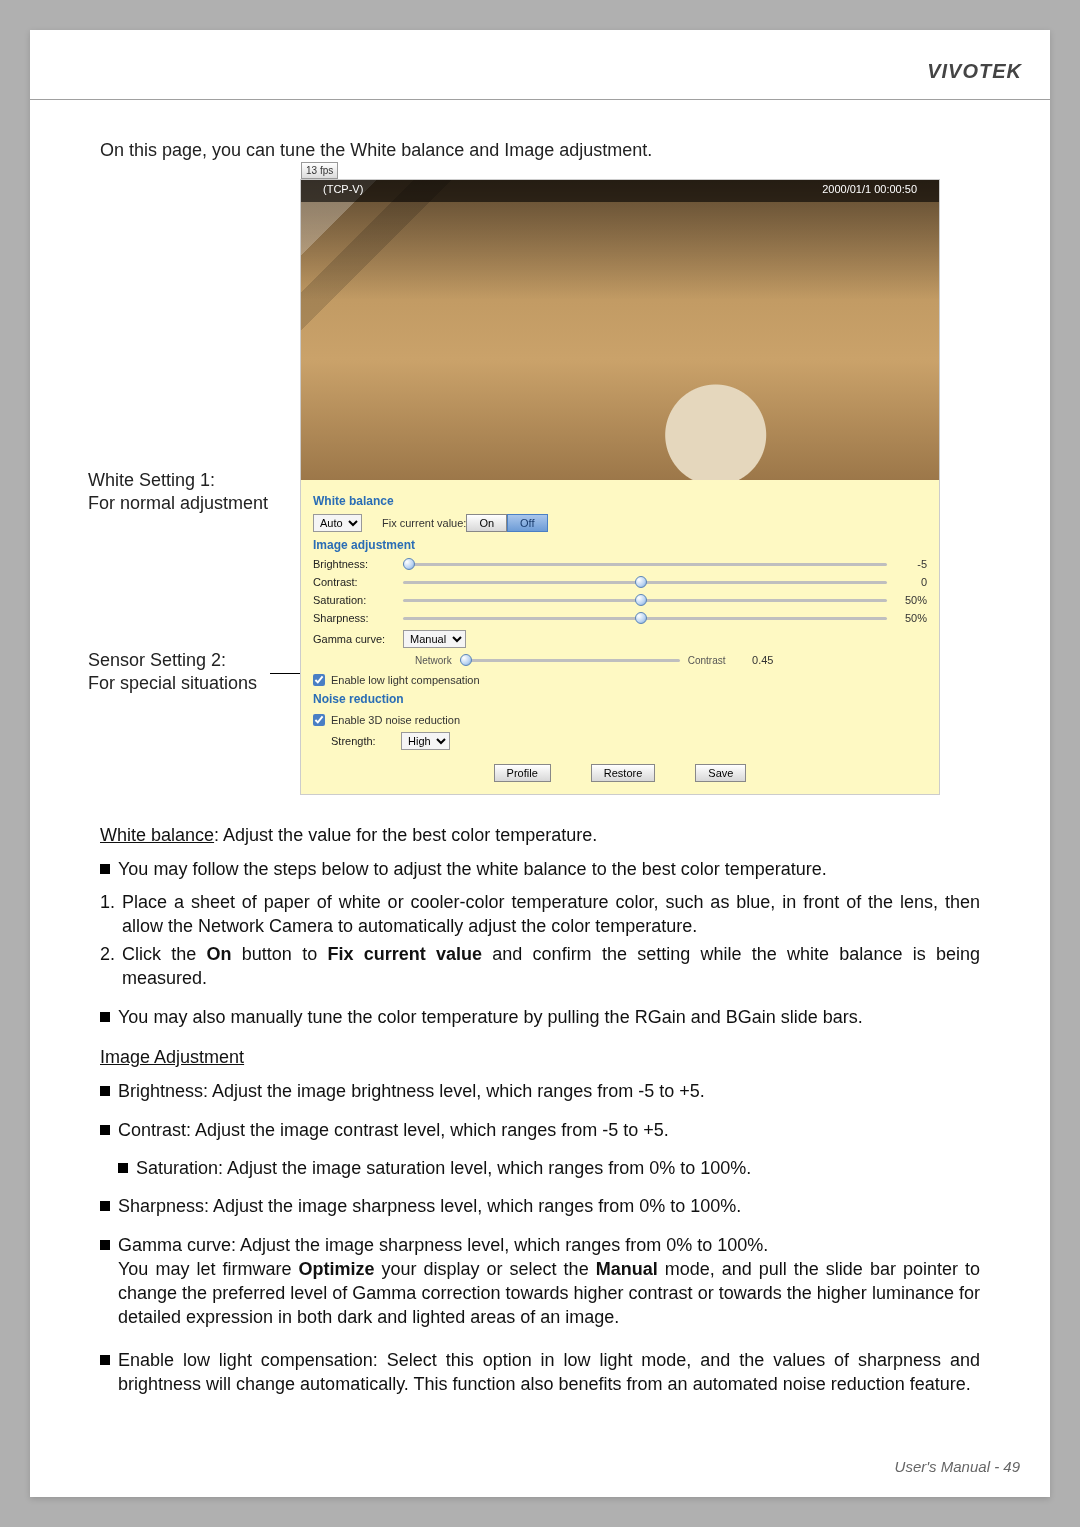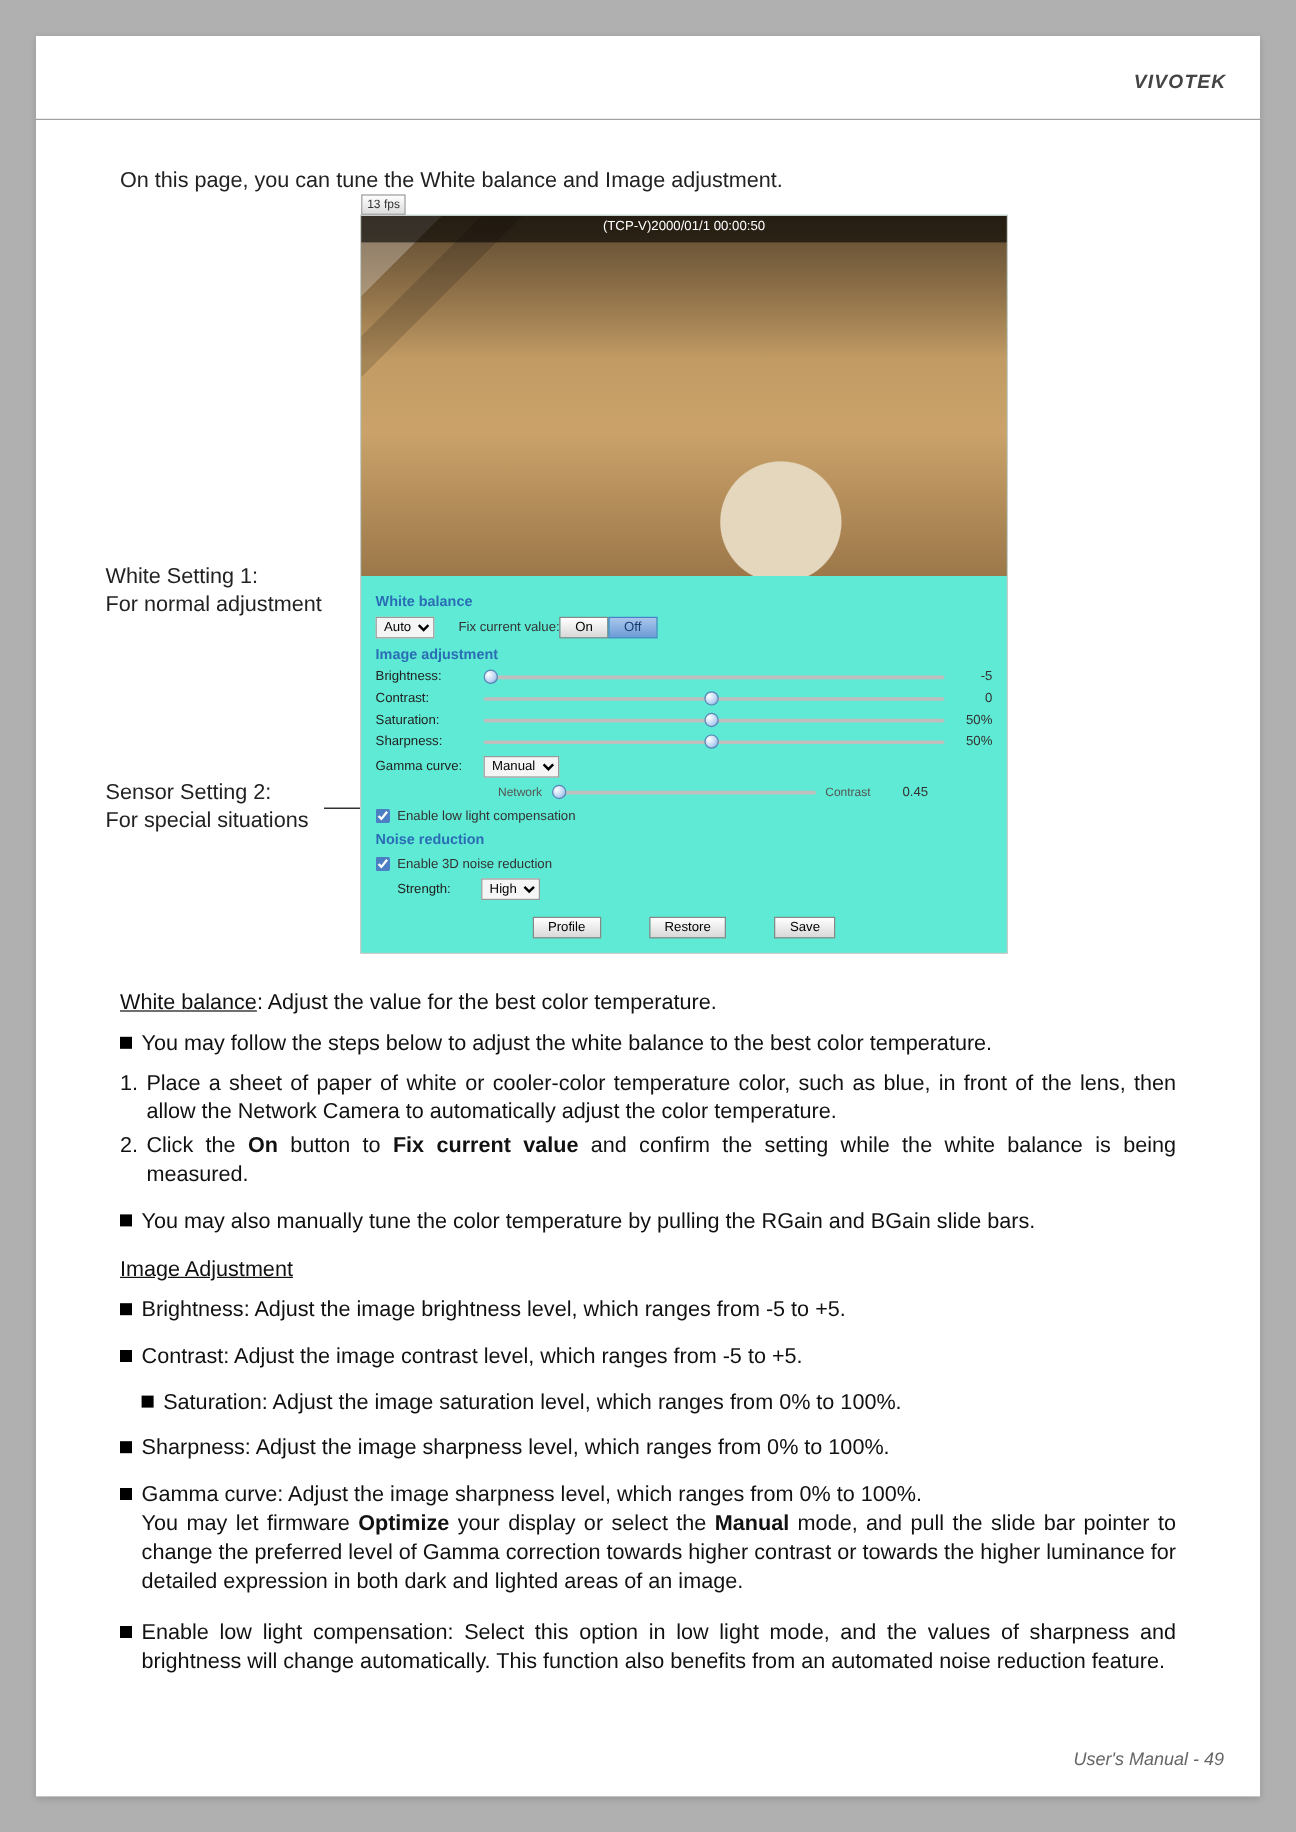--- a/index.html
+++ b/index.html
@@ -24,44 +24,44 @@
     position: relative;
   }
   .brand {
     position: absolute;
     right: 28px;
     top: 30px;
     color: #444;
     font-style: italic;
     font-weight: bold;
     letter-spacing: 1px;
-    font-size: 16px;
+    font-size: 20px;
   }
   .content {
     padding: 40px 70px 0 70px;
   }
   h2.section-title {
     color: #2a6db5;
     font-weight: bold;
     font-size: 22px;
     margin-bottom: 10px;
   }
   .intro {
     font-size: 18px;
     color: #222;
     margin-bottom: 18px;
   }
 
   
   .ui-wrap {
     position: relative;
-    width: 540px;
+    width: 640px;
     margin-left: 200px;
     border: 1px solid #ccc;
-    background: #5eead4;
+    background: #fef9c3;
     font-size: 11px;
     color: #333;
   }
   .toolbar-btn {
     position: absolute;
     top: -18px;
     left: 0;
     border: 1px solid #999;
     background: linear-gradient(#fefefe,#dcdcdc);
     font-size: 10px;
@@ -85,22 +85,22 @@
       linear-gradient(to bottom, rgba(0,0,0,0.4), transparent 40%);
   }
   .video-topbar {
     position: absolute;
     top: 0; left: 0; right: 0;
     height: 22px;
     background: rgba(0,0,0,0.6);
     color: #fff;
     font-size: 11px;
     display: flex;
-    justify-content: center;
-    padding: 3px 0;
+    justify-content: space-between;
+    padding: 3px 22px;
   }
   .ui-body { padding: 8px 12px 12px; }
   .group-lbl { color: #2a6db5; font-weight: bold; margin: 6px 0 6px; font-size: 12px; }
   .row { display: flex; align-items: center; gap: 0; margin: 6px 0; font-size: 11px; }
   .row label.w { width: 90px; color: #222; }
   select.sm { font-size: 11px; border: 1px solid #999; background: #f5f5f5; padding: 1px 2px; }
   .btn-sm {
     border: 1px solid #888;
     background: linear-gradient(#fff,#d8d8d8);
     font-size: 11px;

